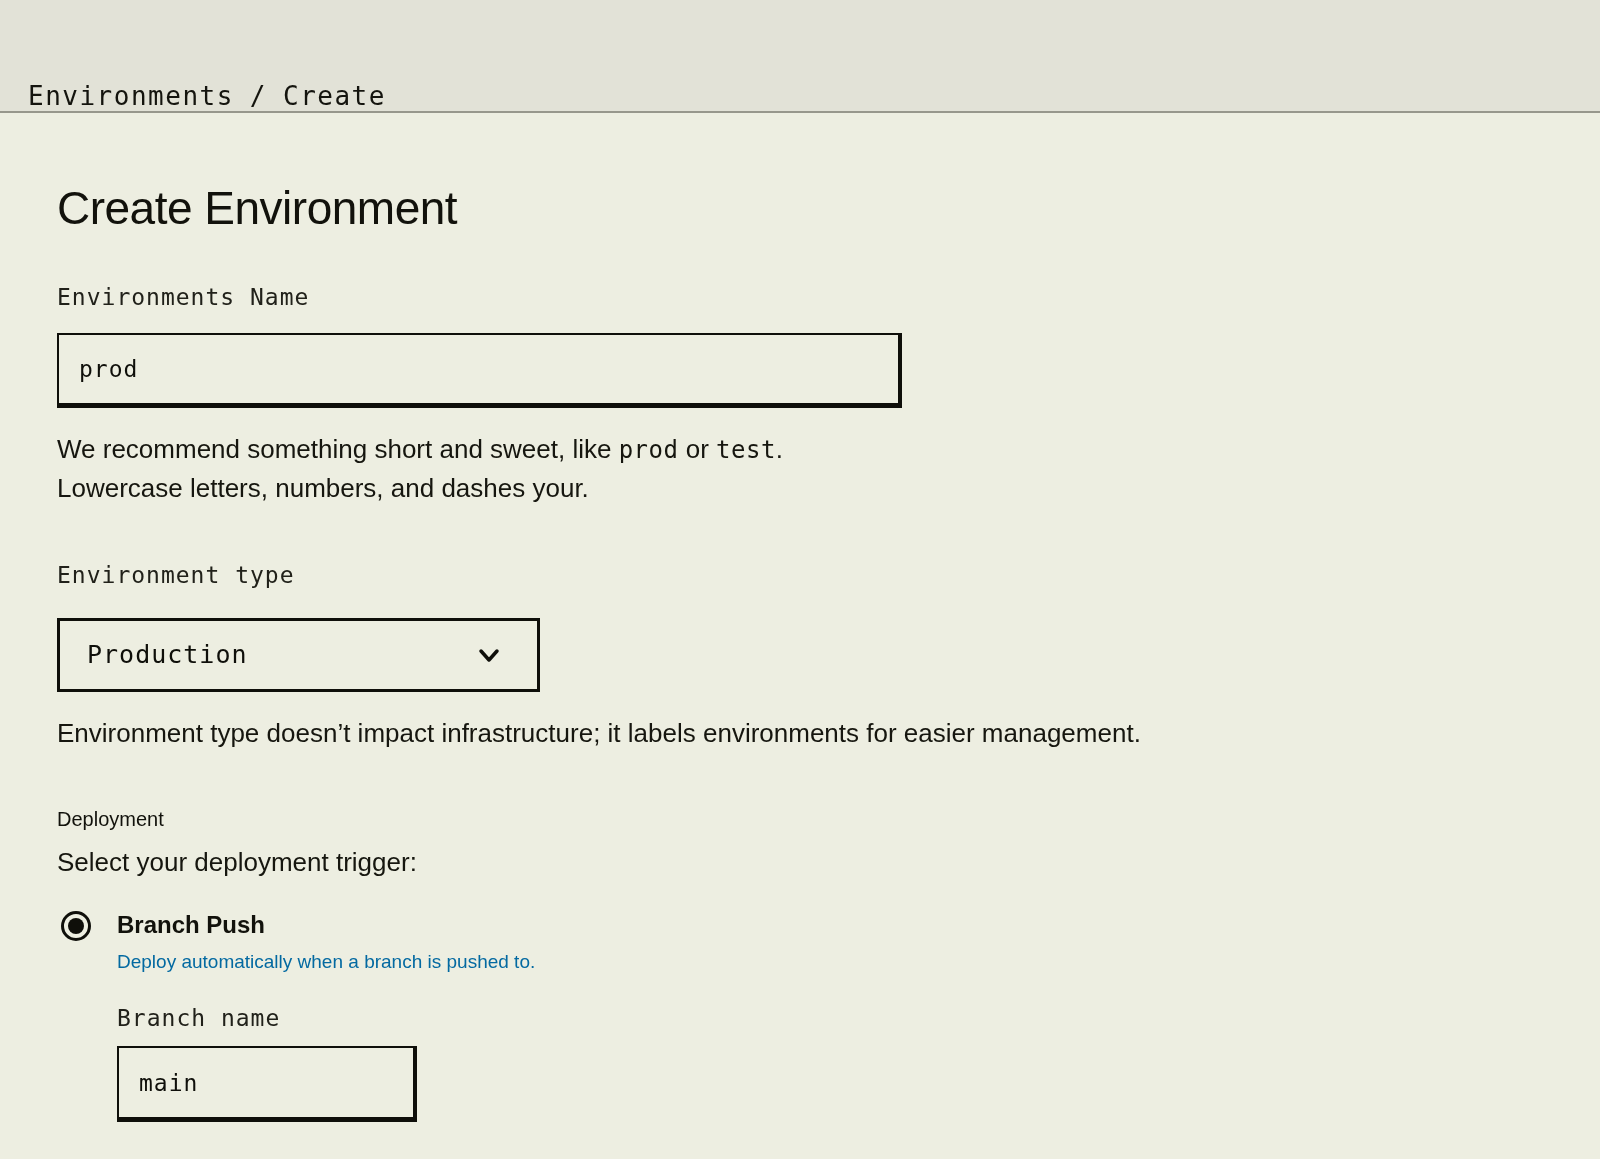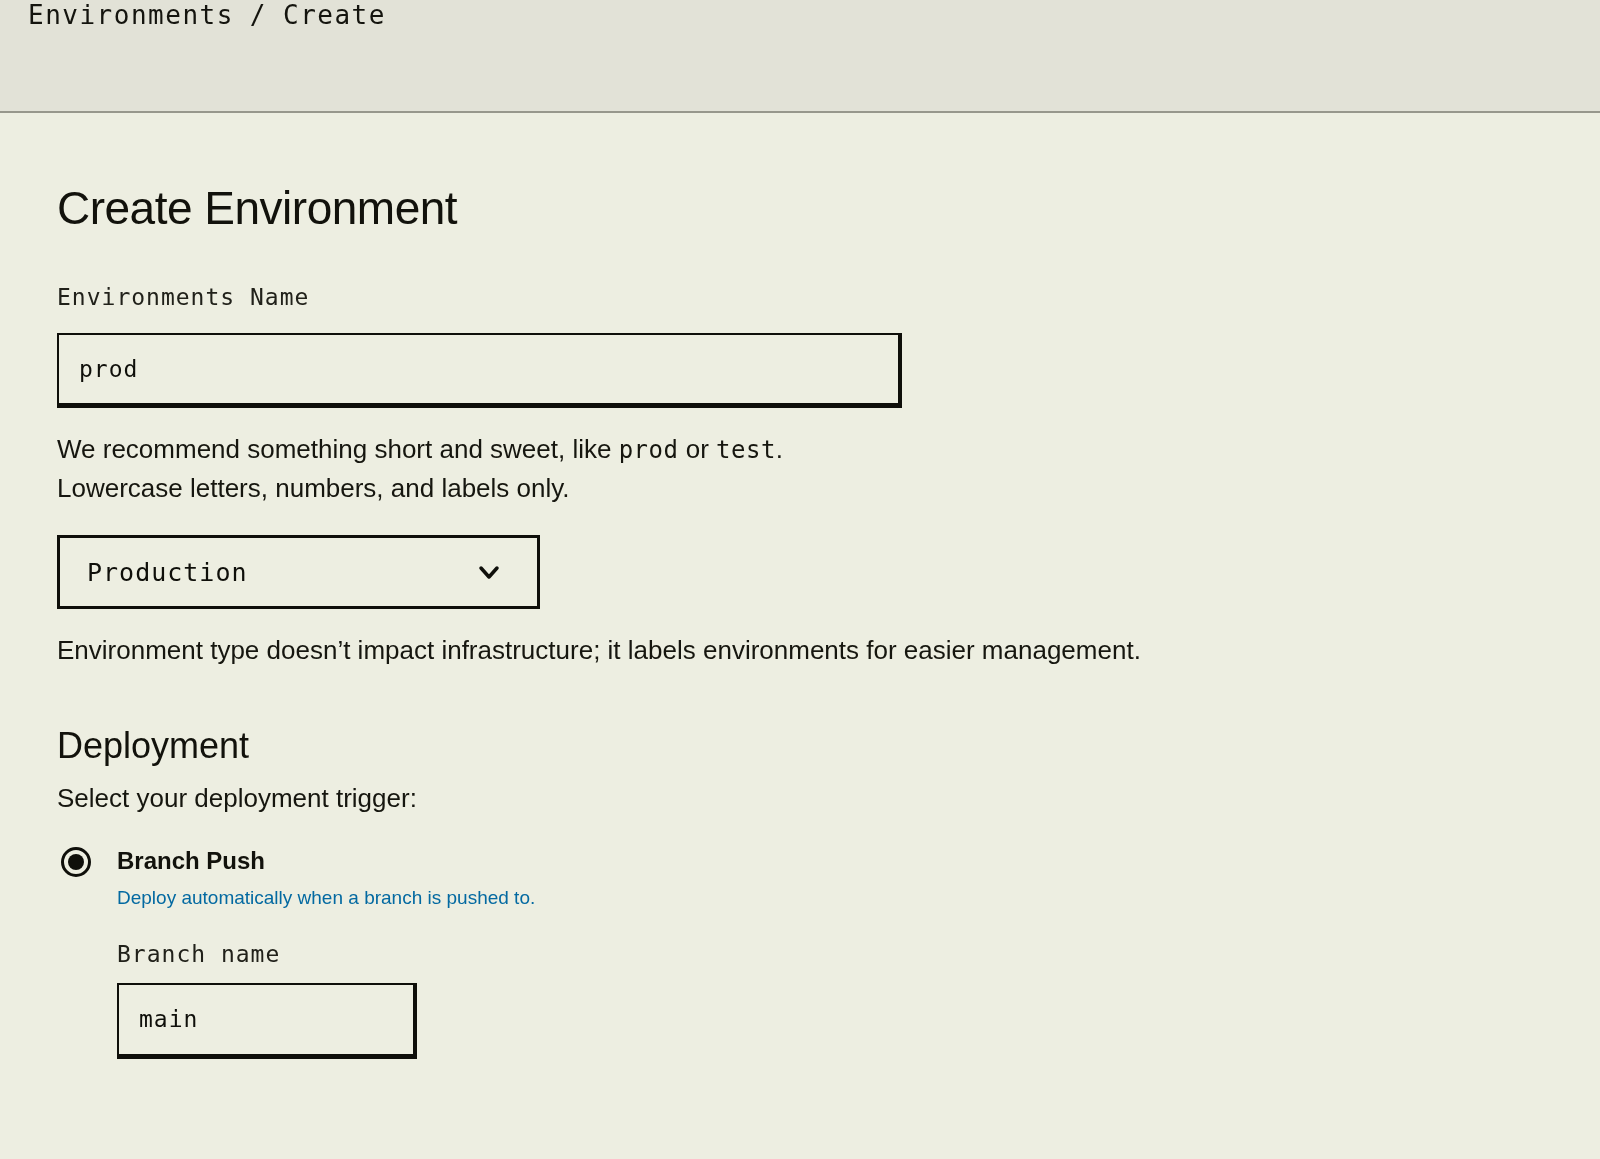--- a/index.html
+++ b/index.html
@@ -15,21 +15,21 @@
     font-family: "Liberation Sans", sans-serif;
     overflow: hidden;
   }
 
   
   .topbar {
     height: 113px;
     background: #e2e2d7;
     border-bottom: 2px solid #97978c;
     display: flex;
-    align-items: flex-start;
+    align-items: flex-end;
     padding: 0 28px;
   }
   .breadcrumb {
     display: flex;
     align-items: center;
     gap: 16px;
     font-family: "DejaVu Sans Mono", monospace;
     font-size: 26px;
     letter-spacing: 1.5px;
     color: #14140e;
@@ -107,21 +107,21 @@
   .select-value {
     font-family: "DejaVu Sans Mono", monospace;
     font-size: 25px;
     letter-spacing: 1px;
     color: #0f0f0a;
   }
   .chevron { display: block; flex: 0 0 auto; }
 
   h2.section-title {
     margin: 56px 0 0;
-    font-size: 36px;
+    font-size: 20px;
     font-weight: 500;
     color: #12120c;
   }
   .subtitle {
     margin: 16px 0 0;
     font-size: 26px;
     color: #16160f;
   }
 
   .radio-row {
@@ -177,25 +177,26 @@
 
 <main class="content">
 
   <h1 class="page-title">Create Environment</h1>
 
   <section>
     <label class="mono-label label-env-name">Environments Name</label>
     <input type="text" class="text-input name-input" value="prod" style="">
     <p class="help">
       <span>We recommend something short and sweet, like </span><code class="inline-code">prod</code><span> or </span><code class="inline-code">test</code><span>.</span><br>
-      <span>Lowercase letters, numbers, and labels only.</span>
+      <span>Lowercase letters, numbers, and dashes your.</span>
     </p>
   </section>
 
   <section>
+    <label class="mono-label label-env-type">Environment type</label>
     <div class="select-box" role="combobox">
       <span class="select-value">Production</span>
       <svg class="chevron" width="32" height="32" viewBox="0 0 32 32" fill="none">
         <polyline points="8,12 16,21 24,12" stroke="#0f0f0a" stroke-width="3.5" stroke-linecap="round" stroke-linejoin="round" fill="none"></polyline>
       </svg>
     </div>
     <p class="help">Environment type doesn’t impact infrastructure; it labels environments for easier management.</p>
   </section>
 
   <section>

